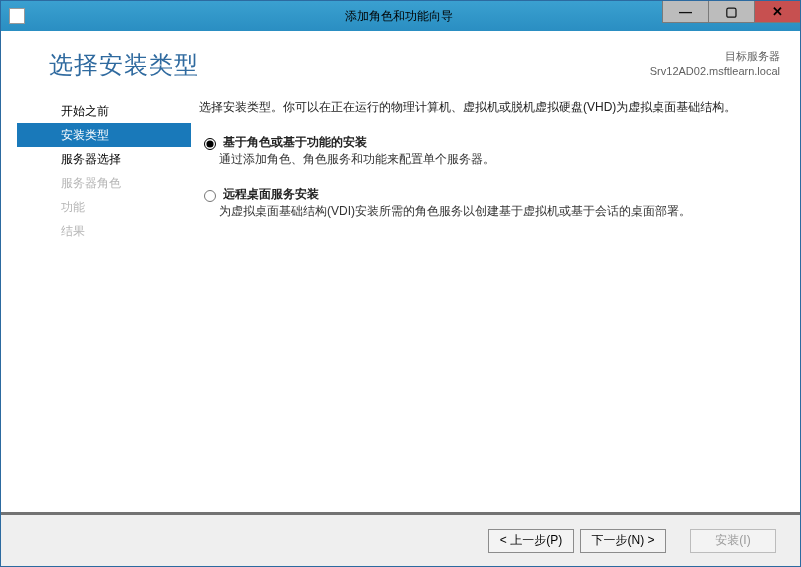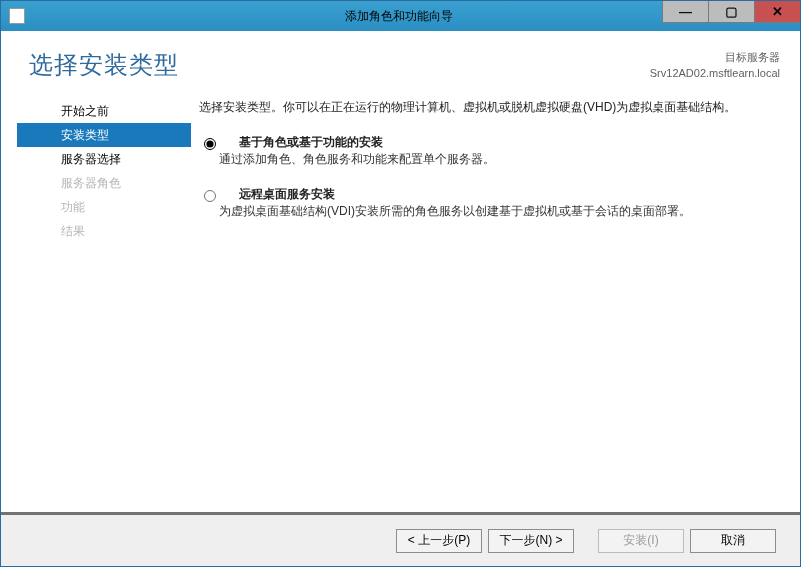--- a/index.html
+++ b/index.html
@@ -63,22 +63,23 @@
   .titlebar .ctl:last-child { border-right: none; }
 
   .body {
     flex: 1;
     display: flex;
     flex-direction: column;
     background: #fff;
   }
   .header-row {
     display: flex;
-    align-items: flex-end;
+    align-items: flex-start;
     padding: 18px 20px 0 28px;
+    margin-left: 20px;
   }
   .page-title {
     color: #2f6a9f;
     font-size: 24px;
     font-weight: 300;
     letter-spacing: 1px;
   }
   .target-box {
     margin-left: auto;
     text-align: right;
@@ -122,21 +123,21 @@
     font-size: 12px;
     margin-bottom: 18px;
   }
   .option {
     display: block;
     margin-bottom: 18px;
   }
   .opt-head {
     display: flex;
     align-items: center;
-    gap: 20px;
+    gap: 4px;
   }
   .radio {
     width: 12px; height: 12px;
     accent-color: #000;
   }
   .opt-title { font-weight: bold; font-size: 12px; }
   .opt-desc {
     margin-left: 20px;
     margin-top: 0;
     font-size: 12px;
@@ -226,17 +227,16 @@
         </label>
       </div>
 
     </div>
 
     <div class="footer">
       <button class="btn">&lt; 上一步(P)</button>
       <button class="btn">下一步(N) &gt;</button>
       <span class="btn-spacer"></span>
       <button class="btn disabled">安装(I)</button>
-      <button class="btn">取消</button>
     </div>
 
   </div>
 </div>
 
 </body></html>

